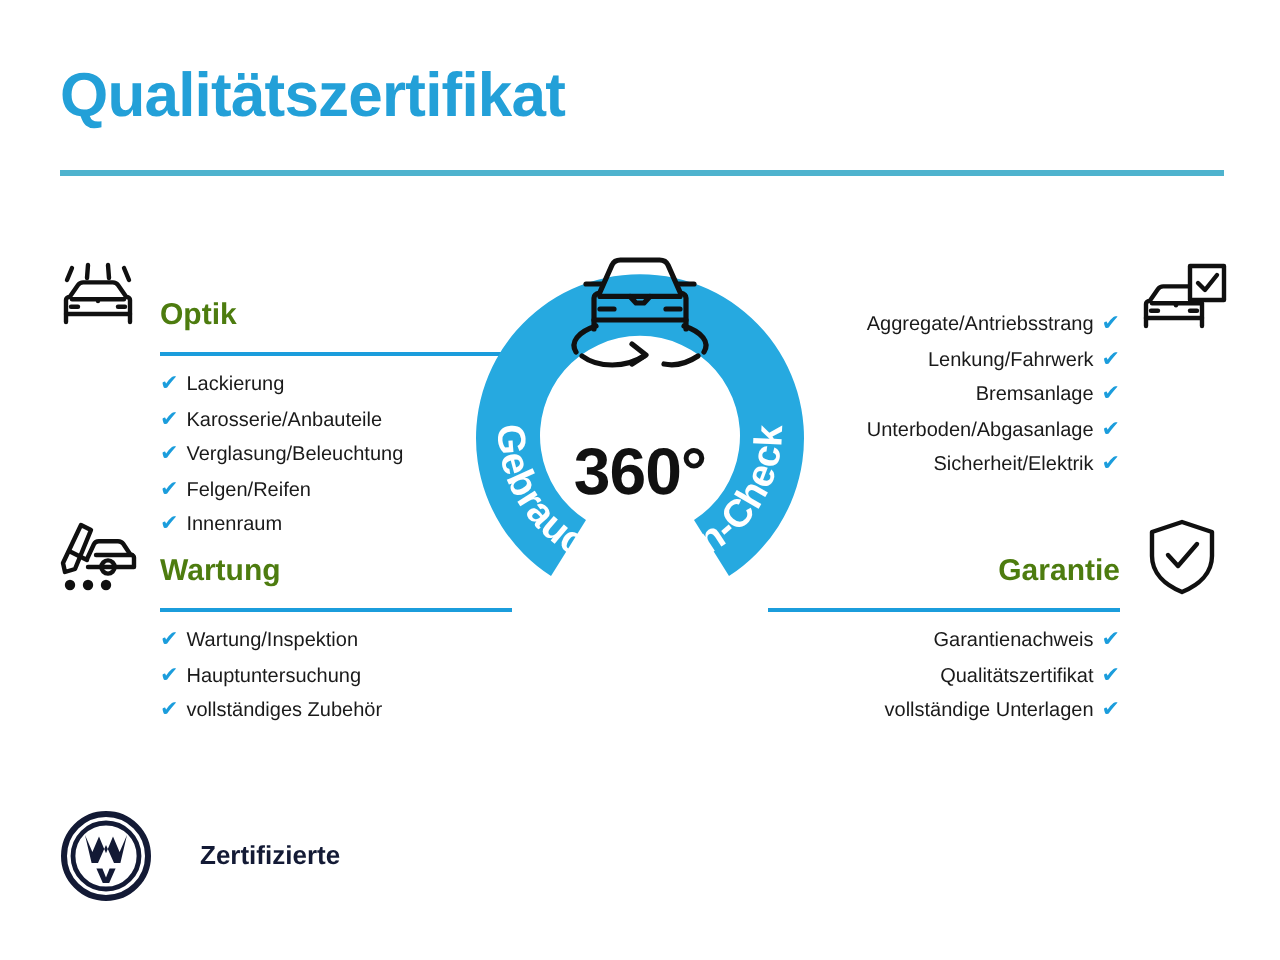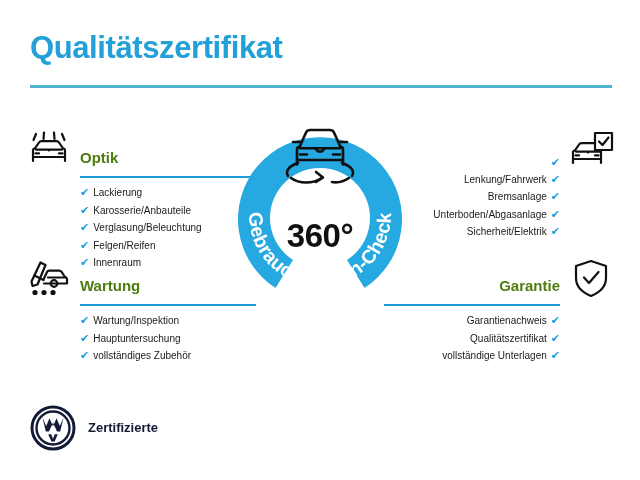--- a/index.html
+++ b/index.html
@@ -135,21 +135,21 @@
     z-index: 3;
   }
 
   
   #footer-brand {
     position: absolute;
     left: 30px;
     top: 405px;
     display: flex;
     align-items: center;
-    gap: 12px;
+    gap: 24px;
   }
   #vw-logo { flex: 0 0 auto; }
   #brand-lines {
     font-size: 13px;
     font-weight: bold;
     line-height: 16px;
     color: #131A35;
     white-space: nowrap;
   }
 </style>
@@ -215,20 +215,21 @@
     <line x1="5.5" y1="24.4" x2="9" y2="24.4"></line>
     <line x1="25" y1="24.4" x2="28.5" y2="24.4"></line>
     <rect x="25" y="2" width="17" height="17" stroke-linejoin="round"></rect>
     <polyline points="29,10.5 32.5,14 38.5,6.5" stroke-linejoin="round"></polyline>
   </svg>
 </div>
 
 <div class="quad right" id="quad-technik">
   <ul class="item-list list-technik">
     <li class="item">
+        <span>Aggregate/Antriebsstrang</span>
         <span class="check">✔</span>
       </li>
     <li class="item">
         <span>Lenkung/Fahrwerk</span>
         <span class="check">✔</span>
       </li>
     <li class="item">
         <span>Bremsanlage</span>
         <span class="check">✔</span>
       </li>

